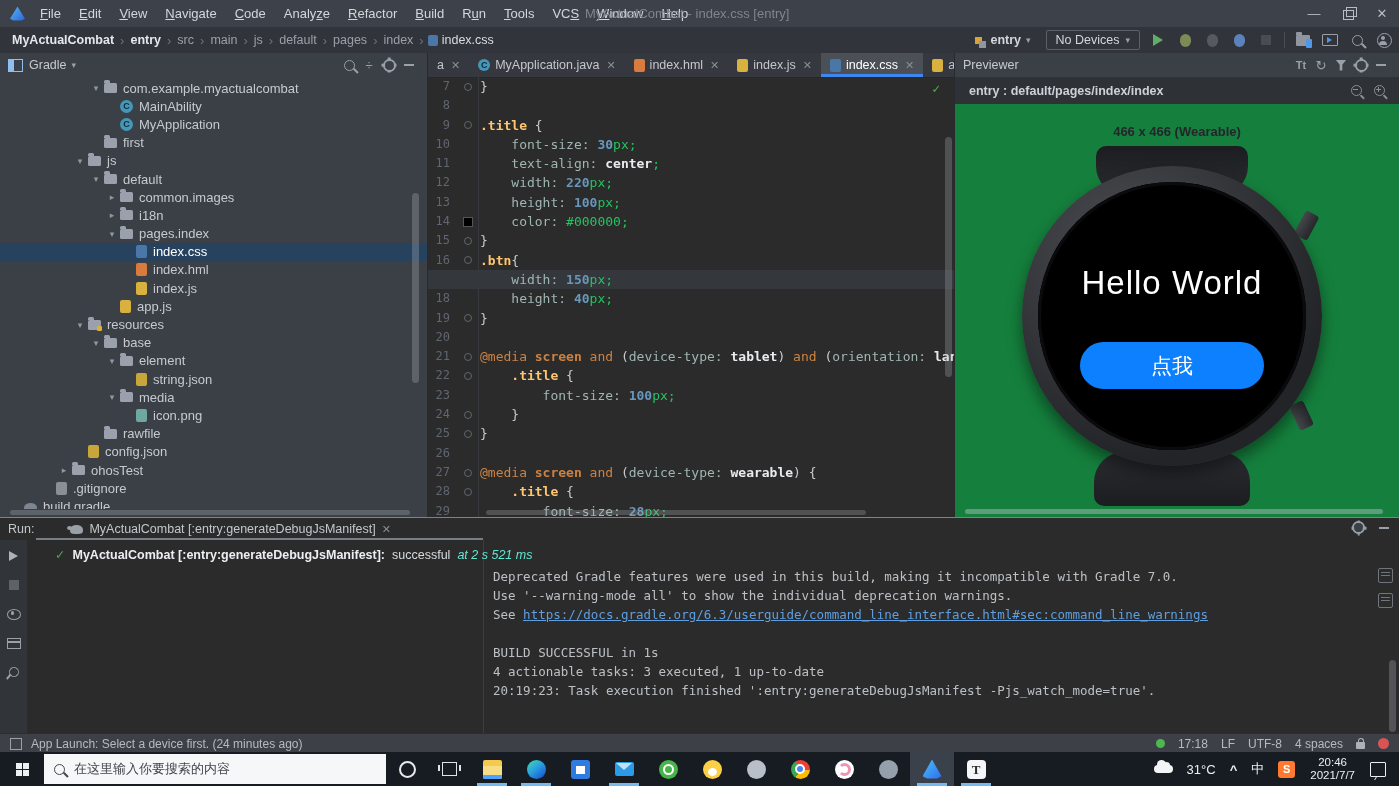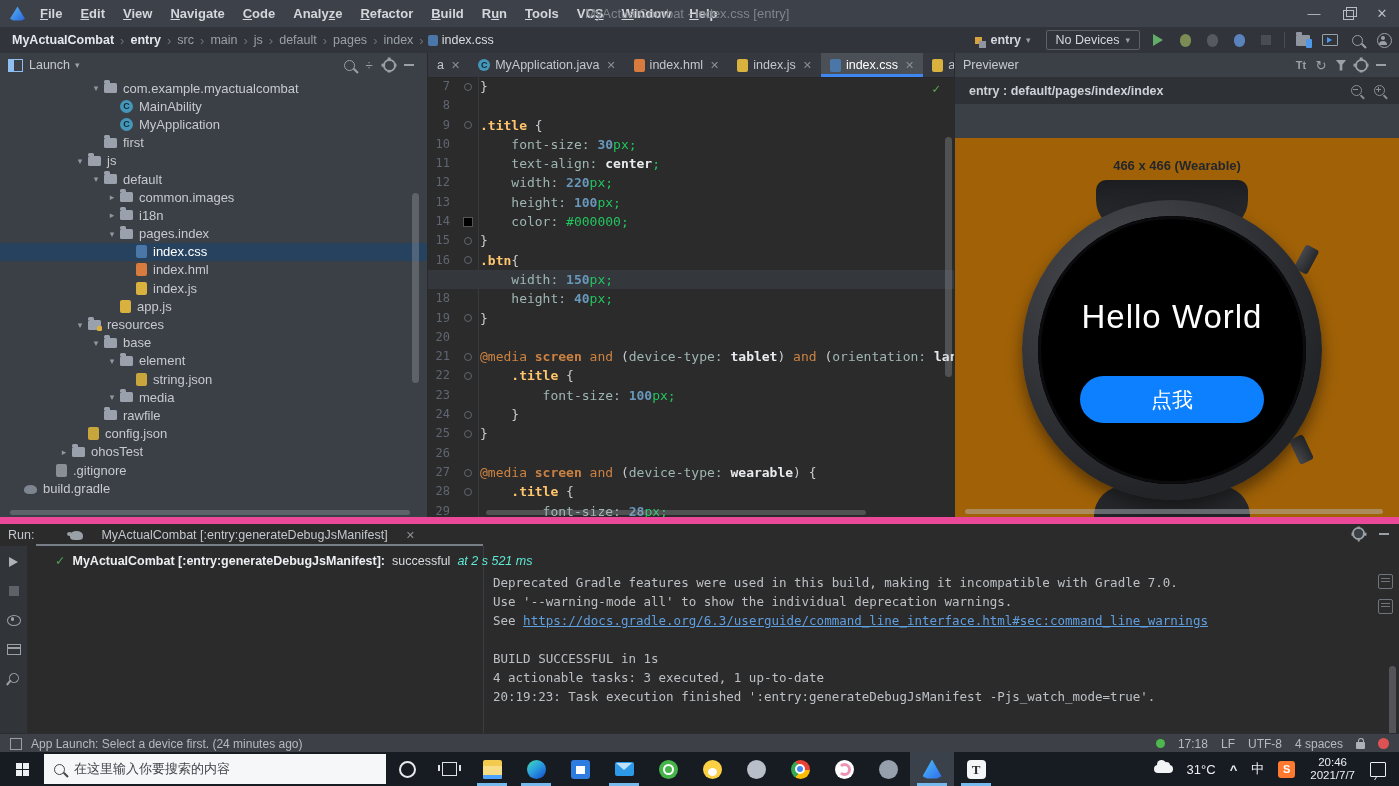--- a/index.html
+++ b/index.html
@@ -3,21 +3,21 @@
 <meta charset="utf-8">
 <style>
   html,body{margin:0;padding:0;background:#1a1d22;}
   #app{position:relative;width:1399px;height:786px;overflow:hidden;background:#2b2b2b;
        font-family:"Liberation Sans","DejaVu Sans",sans-serif;-webkit-font-smoothing:antialiased;}
 
   
   .menubar{position:absolute;top:0;left:0;right:0;height:27px;background:#3d4149;display:flex;align-items:center;padding-left:8px;}
   .logo{width:15px;height:14px;margin:0 6px 0 2px;background:linear-gradient(135deg,#55b7f5,#2a63d8);
         clip-path:polygon(50% 0,100% 88%,78% 100%,22% 100%,0 88%);}
-  .menu-item{padding:0 9px;font-size:13px;color:#d3d7dc;height:27px;line-height:27px;cursor:default;font-weight:bold;}
+  .menu-item{padding:0 9px;font-size:13px;color:#d3d7dc;height:27px;line-height:27px;cursor:default;}
   .menu-item .mn{text-decoration:underline;}
   .win-title{position:absolute;left:585px;top:0;height:27px;line-height:27px;font-size:13px;color:#80858d;}
   .winctl{position:absolute;right:0;top:0;height:27px;display:flex;}
   .wc{width:34px;text-align:center;line-height:27px;color:#b9bdc3;font-size:13px;}
   .wc-restore{position:relative;}
   .wc-restore i{display:inline-block;width:9px;height:8px;border:1.4px solid #b9bdc3;position:relative;top:2px;background:#3d4149;}
   .wc-restore i:before{content:'';position:absolute;left:2px;top:-4px;width:9px;height:8px;border:1.4px solid #b9bdc3;}
 
   
   .crumbbar{position:absolute;top:27px;left:0;right:0;height:26px;background:#31343a;border-bottom:1px solid #25282c;
@@ -114,39 +114,39 @@
   
   .previewer{width:444px;background:#3b3f46;border-left:1px solid #272a2e;position:relative;}
   .tticon{font:bold 11px "Liberation Sans",sans-serif;color:#9aa0a8;}
   .funnel{width:11px;height:11px;background:#9aa0a8;clip-path:polygon(0 0,100% 0,62% 48%,62% 100%,38% 100%,38% 48%);}
   .prevpath{position:absolute;top:24px;left:0;right:0;height:27px;background:#2e3136;display:flex;align-items:center;
             padding:0 14px;font-size:12.5px;font-weight:bold;color:#ced2d8;}
   .zoomico{width:9px;height:9px;border:1.5px solid #8a8f96;border-radius:50%;position:relative;margin-left:12px;}
   .zoomico:after{content:'';position:absolute;width:5px;height:1.5px;background:#8a8f96;right:-4px;bottom:-2px;transform:rotate(45deg);}
   .zoomico i{position:absolute;left:1px;top:3px;width:5px;height:1.3px;background:#8a8f96;}
   .zoomico.plus b{position:absolute;left:2.8px;top:1px;width:1.3px;height:5px;background:#8a8f96;}
-  .prevcanvas{position:absolute;top:51px;left:0;right:0;bottom:0;background:#a16207;overflow:hidden;margin-top:34px;}
+  .prevcanvas{position:absolute;top:51px;left:0;right:0;bottom:0;background:#15803d;overflow:hidden;}
   .sizelabel{position:absolute;top:20px;left:0;right:0;text-align:center;font-size:13px;font-weight:600;color:#23262b;}
   .bandt{position:absolute;left:141px;top:42px;width:152px;height:50px;background:linear-gradient(#1c1d20,#2c2d31);border-radius:10px 10px 30px 30px;}
   .bandb{position:absolute;left:139px;top:348px;width:156px;height:54px;background:linear-gradient(#2c2d31,#1c1d20);border-radius:30px 30px 10px 10px;}
   .crown{position:absolute;width:15px;height:27px;background:linear-gradient(90deg,#47484c,#26272a);border-radius:3px;}
   .watchbody{position:absolute;left:67px;top:62px;width:300px;height:300px;border-radius:50%;
              background:radial-gradient(circle at 35% 28%,#4b4d52,#232428 72%);box-shadow:0 8px 16px rgba(0,0,0,.45);}
   .watchscreen{position:absolute;inset:16px;border-radius:50%;background:#000;
                box-shadow:inset 0 0 0 3px #0b0b0d, inset 0 0 22px #000;}
   .hello{position:absolute;top:82px;left:0;right:0;text-align:center;color:#fff;font-size:33px;letter-spacing:1px;
          font-family:"Liberation Sans","DejaVu Sans",sans-serif;}
   .wbtn{position:absolute;left:42px;top:160px;width:184px;height:47px;border-radius:24px;background:#0d80ff;
         color:#fff;font-size:21px;display:flex;align-items:center;justify-content:center;}
   .prevscroll-h{position:absolute;left:10px;bottom:3px;height:5px;width:418px;background:rgba(185,190,198,.45);border-radius:3px;}
 
   
-  .runpanel{position:absolute;top:517px;left:0;right:0;height:216px;background:#2b2b2b;border-top:7px solid #ec4899;}
+  .runpanel{position:absolute;top:517px;left:0;right:0;height:216px;background:#2b2b2b;border-top:1px solid #ec4899;}
   .runheader{position:relative;height:22px;display:flex;align-items:center;padding-left:8px;font-size:12.5px;color:#c3c7cd;}
-  .runtab{display:flex;align-items:center;gap:18px;margin-left:30px;padding:0 6px;color:#c3c7cd;}
+  .runtab{display:flex;align-items:center;gap:6px;margin-left:30px;padding:0 6px;color:#c3c7cd;}
   .runtab .x{color:#8a8f96;font-size:11px;}
   .gradleic{width:13px;height:9px;background:#9aa0a8;border-radius:55% 55% 40% 40%;position:relative;}
   .gradleic:before{content:'';position:absolute;left:-3px;top:1px;width:5px;height:4px;background:#9aa0a8;border-radius:50%;}
   .runtabline{position:absolute;left:36px;top:20px;width:447px;height:2px;background:#787e86;}
   .runhdr-r{position:absolute;right:10px;top:3px;display:flex;gap:14px;align-items:center;}
   .runbody{position:absolute;top:22px;left:0;right:0;bottom:0;}
   .runstrip{position:absolute;left:0;top:0;bottom:0;width:27px;background:#313438;display:flex;flex-direction:column;align-items:center;padding-top:8px;gap:13px;}
   .sicon{display:flex;align-items:center;justify-content:center;width:16px;height:16px;}
   .play.small{border-left-width:9px;border-top-width:5.5px;border-bottom-width:5.5px;border-left-color:#aeb3ba;}
   .eye{width:12px;height:9px;border:1.5px solid #9aa0a8;border-radius:50%;position:relative;}
@@ -308,21 +308,21 @@
     <span class="tico">
         <span class="avatar"></span>
       </span>
   </div>
 
   <div class="main">
 
     <div class="project">
       <div class="panehead">
         <span class="projwin"></span>
-        <span>Launch</span>
+        <span>Gradle</span>
         <span class="caret" style="margin-left:5px;">▾</span>
         <span class="sp"></span>
         <span class="hicon">
             <span class="mag" style="border-color:#9aa0a8;"></span>
           </span>
         <span class="hicon">÷</span>
         <span class="hicon">
             <span class="gear">
               <i></i>
             </span>
@@ -406,20 +406,24 @@
             <span class="tlabel">element</span>
           </div>
           <div class="trow" style="padding-left: 136px;">
             <span class="tic doc json"></span>
             <span class="tlabel">string.json</span>
           </div>
           <div class="trow" style="padding-left: 104px;">
             <span class="tarrow">▾</span>
             <span class="tic fic"></span>
             <span class="tlabel">media</span>
+          </div>
+          <div class="trow" style="padding-left: 136px;">
+            <span class="tic doc img"></span>
+            <span class="tlabel">icon.png</span>
           </div>
           <div class="trow" style="padding-left: 104px;">
             <span class="tic fic"></span>
             <span class="tlabel">rawfile</span>
           </div>
           <div class="trow" style="padding-left: 88px;">
             <span class="tic doc json"></span>
             <span class="tlabel">config.json</span>
           </div>
           <div class="trow" style="padding-left: 56px;">

